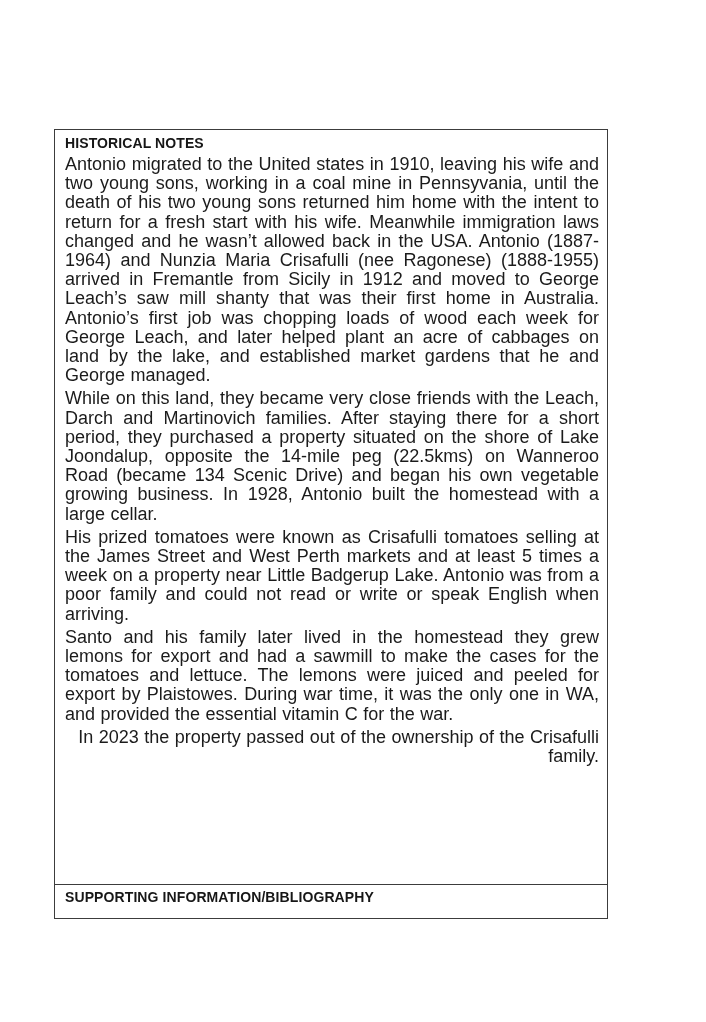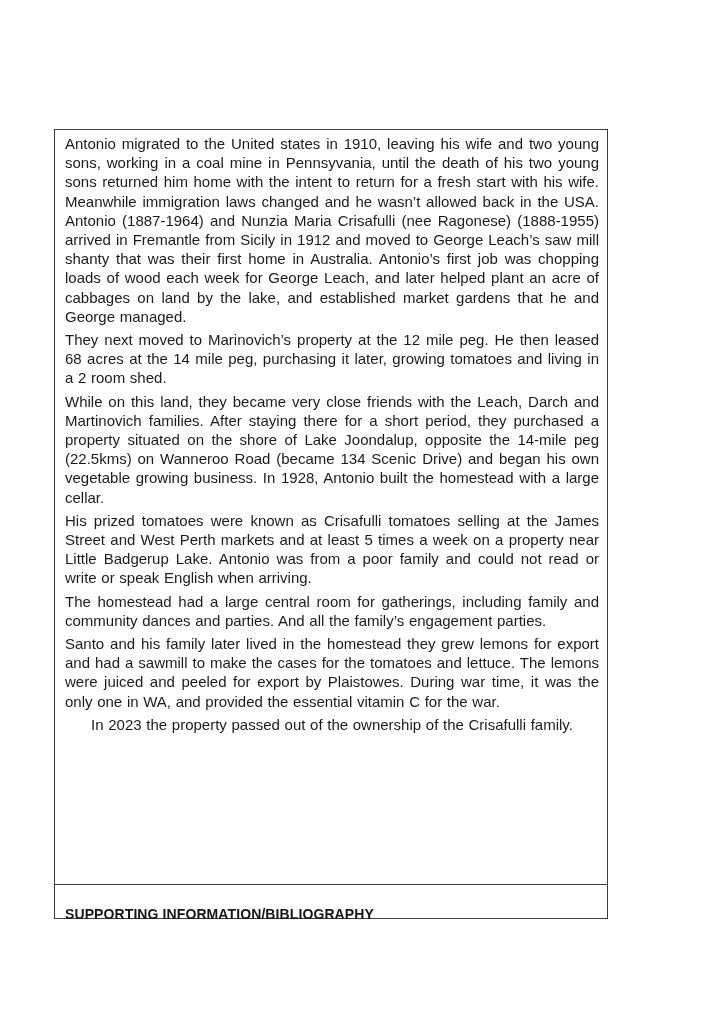--- a/index.html
+++ b/index.html
@@ -29,57 +29,56 @@
     box-sizing: border-box;
   }
   .row-historical {
     height: 754px;
     padding: 4px 8px 4px 10px;
     overflow: hidden;
   }
   .row-supporting {
     height: 34px;
     border-top: 1.5px solid #3c3c3c;
-    padding: 20px 8px 0 10px;
+    padding: 3px 8px 0 10px;
   }
   .section-heading {
     margin: 0 0 2px 0;
     font-size: 14px;
     line-height: 19px;
     font-weight: bold;
     letter-spacing: 0.1px;
     color: #161616;
   }
   .row-historical p {
     margin: 0 0 4px 0;
-    font-size: 15px;
+    font-size: 18px;
     line-height: 19.2px;
     text-align: justify;
     word-spacing: 0.5px;
   }
   .row-historical p:last-child {
     margin-bottom: 0;
   }
   .row-historical p.no-justify {
-    text-align: center;
+    text-align: right;
   }
 </style>
 </head>
 <body>
 
 <div class="sheet">
   <div class="doc-table">
 
     <div class="row row-historical">
+      <h2 class="section-heading">HISTORICAL NOTES</h2>
 
       <p>Antonio migrated to the United states in 1910, leaving his wife and two young sons, working in a coal mine in Pennsyvania, until the death of his two young sons returned him home with the intent to return for a fresh start with his wife.  Meanwhile immigration laws changed and he wasn’t allowed back in the USA.  Antonio (1887-1964) and Nunzia Maria Crisafulli (nee Ragonese) (1888-1955) arrived in Fremantle from Sicily in 1912 and moved to George Leach’s saw mill shanty that was their first home in Australia. Antonio’s first job was chopping loads of wood each week for George Leach, and later helped plant an acre of cabbages on land by the lake, and  established market gardens that he and George managed.</p>
-      <p>They next moved to Marinovich’s property at the 12 mile peg.  He then leased 68 acres at the 14 mile peg, purchasing it later, growing tomatoes and living in a 2 room shed.</p>
       <p>While on this land, they became very close friends with the Leach, Darch and Martinovich families. After staying there for a short period, they purchased a property situated on the shore of Lake Joondalup, opposite the 14-mile peg (22.5kms) on Wanneroo Road (became 134 Scenic Drive) and began his own vegetable growing business. In 1928, Antonio built the homestead with a large cellar.</p>
       <p>His prized tomatoes were known as Crisafulli tomatoes selling at the James Street  and West Perth markets and at least 5 times a week on a property near Little Badgerup Lake. Antonio was from a poor family and could not read or write or speak English when arriving.</p>
-      <p>The homestead had a large central room for gatherings, including family and community dances and parties. And all the family’s engagement parties.</p>
       <p>Santo and his family later lived in the homestead they grew lemons for export and had a sawmill to make the cases for the tomatoes and lettuce. The lemons were juiced and peeled for export by Plaistowes. During war time, it was the only one in WA, and provided the essential vitamin C for the war.</p>
       <p class="no-justify">In 2023 the property passed out of the ownership of the Crisafulli family.</p>
     </div>
 
     <div class="row row-supporting">
       <h2 class="section-heading">SUPPORTING INFORMATION/BIBLIOGRAPHY</h2>
     </div>
 
   </div>
 </div>

